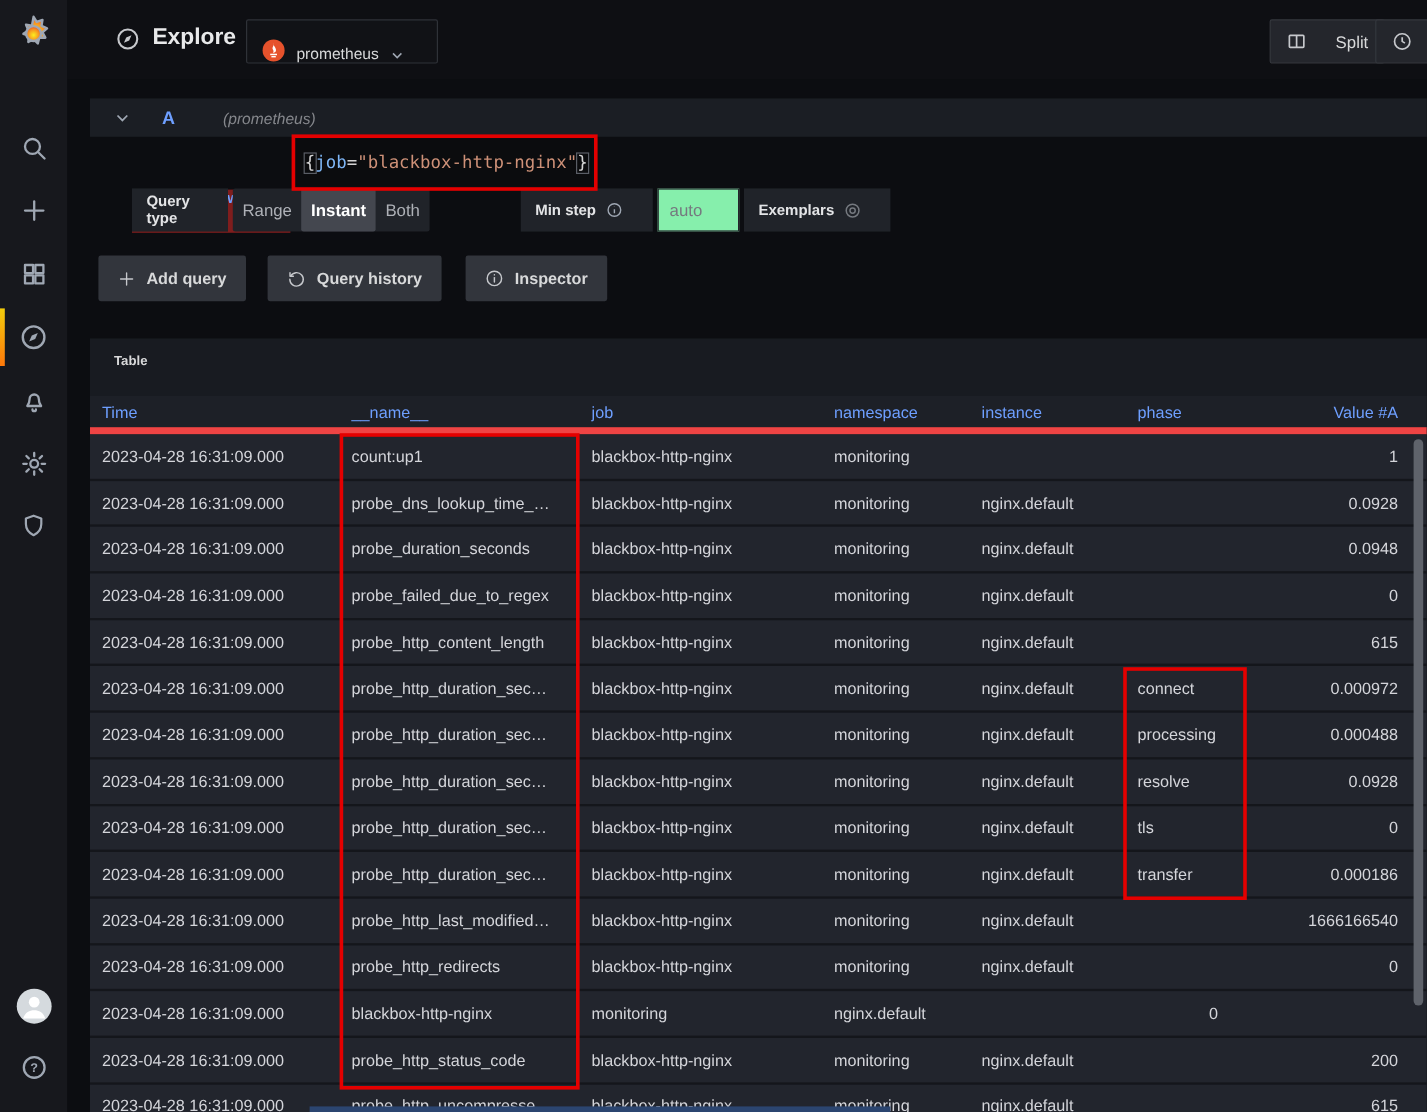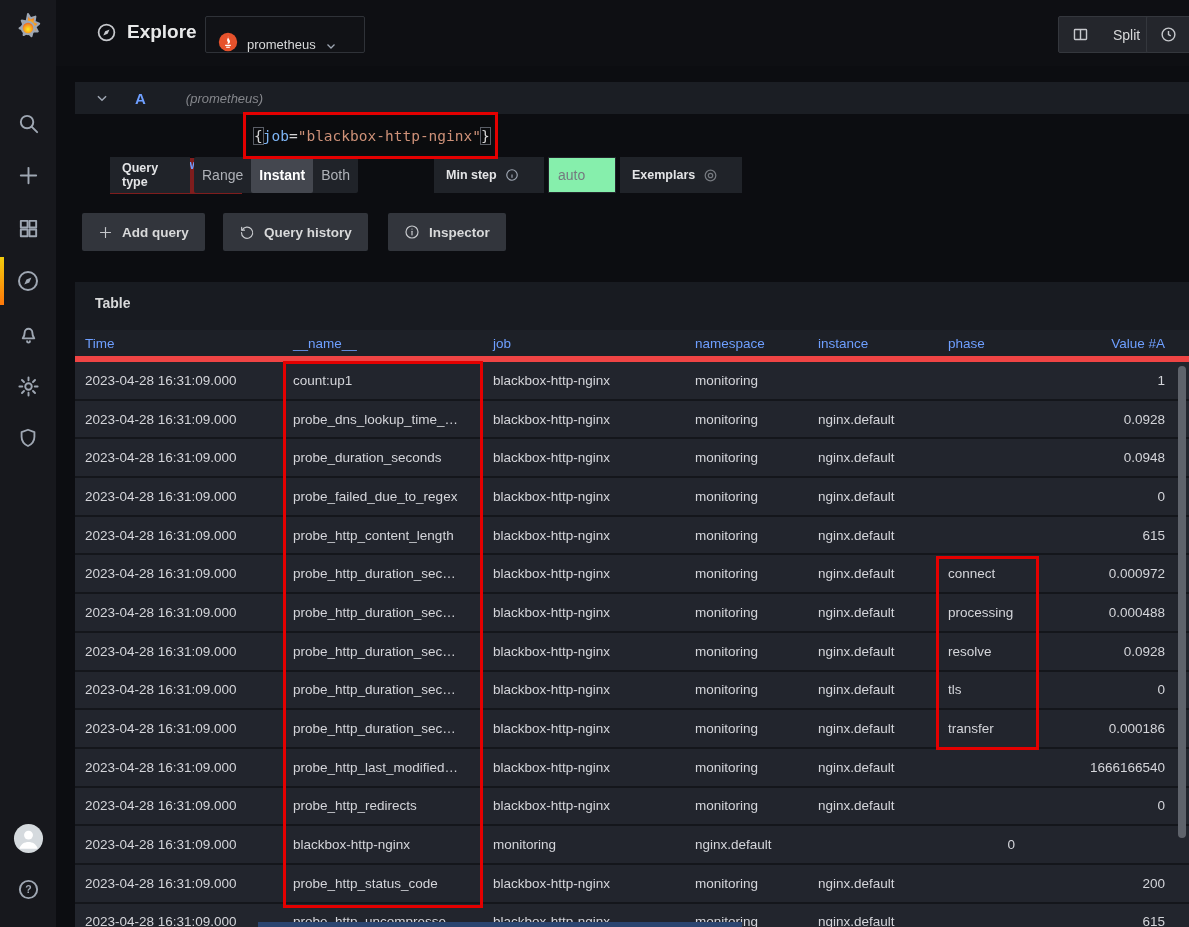--- a/index.html
+++ b/index.html
@@ -39,21 +39,21 @@
   #segmented .seg { display:flex; align-items:center; padding:0 8px; font-size:14px; color:#aeb1b7; cursor:pointer; }
   #segmented .seg.active { background:#44474f; color:#ffffff; font-weight:700; border-radius:2px; }
   #minstep-input { position:absolute; left:548px; top:157px; width:68px; height:36px; background:#86efac; border:1px solid #24262c; color:#75797f; font-size:14px; display:flex; align-items:center; padding-left:9px; cursor:text; }
 
   
   .tool-btn { position:absolute; top:213px; height:38px; background:#32353c; border-radius:2px; display:flex; align-items:center; gap:9px; padding:0 16px; font-size:13.5px; font-weight:600; color:#d8d9da; cursor:pointer; }
   .tool-btn svg { stroke:#c6c8cc; fill:none; stroke-width:1.8; stroke-linecap:round; stroke-linejoin:round; }
 
   
   #table-panel { position:absolute; left:75px; top:282px; width:1114px; height:645px; background:#181b21; overflow:hidden; }
-  #table-title { position:absolute; left:20px; top:13px; font-size:14px; font-weight:700; color:#d8d9da; }
+  #table-title { position:absolute; left:20px; top:13px; font-size:11px; font-weight:700; color:#d8d9da; }
   #table-grid { position:absolute; left:0; top:48px; width:1114px; }
   .t-row { display:grid; grid-template-columns:208px 200px 202px 123px 130px 101px 1fr; }
   .th-row { height:32px; background:#1d2027; border-bottom:6px solid #ef4444; }
   .th { display:flex; align-items:center; padding-left:10px; color:#6e9fff; font-size:13.5px; font-weight:500; cursor:pointer; }
   .th.right { justify-content:flex-end; padding-right:24px; }
   .tr { height:38.7px; background:#22252d; border-bottom:2px solid #14161b; }
   .td { display:flex; align-items:center; padding-left:10px; font-size:13.5px; color:#d4d5da; white-space:nowrap; overflow:hidden; }
   .td.right { justify-content:flex-end; padding-right:24px; }
 
   

